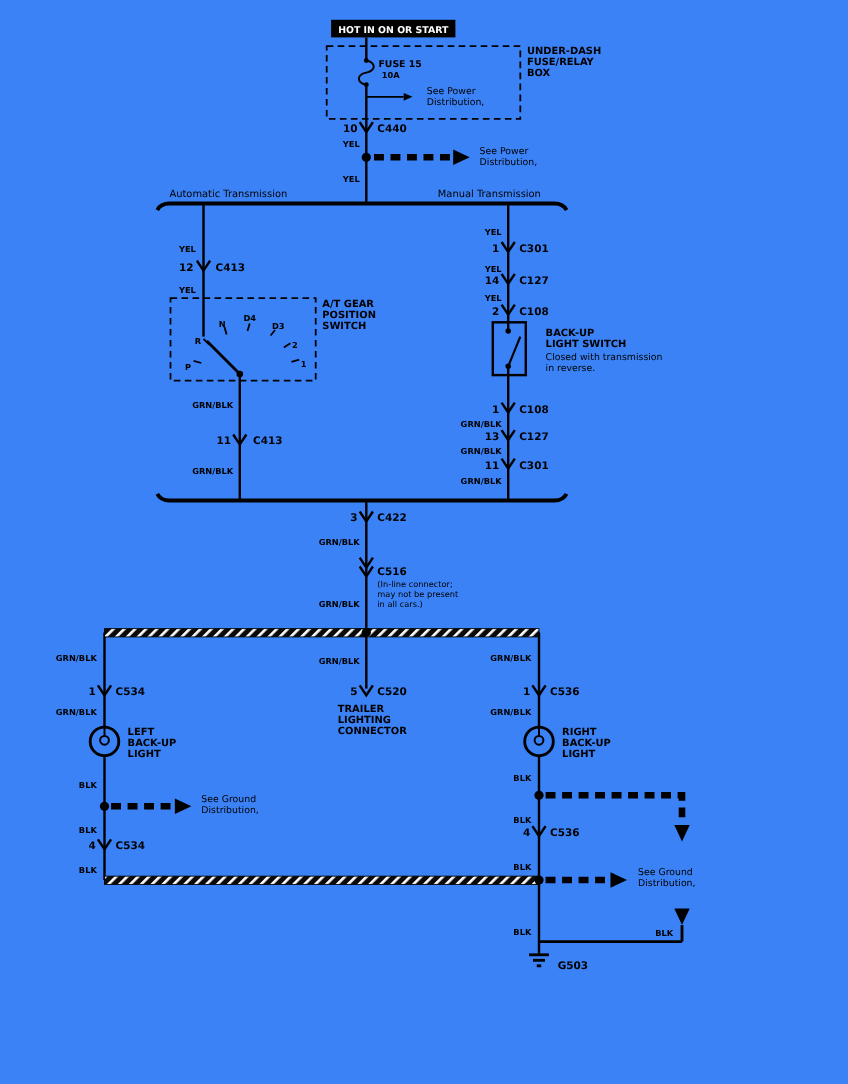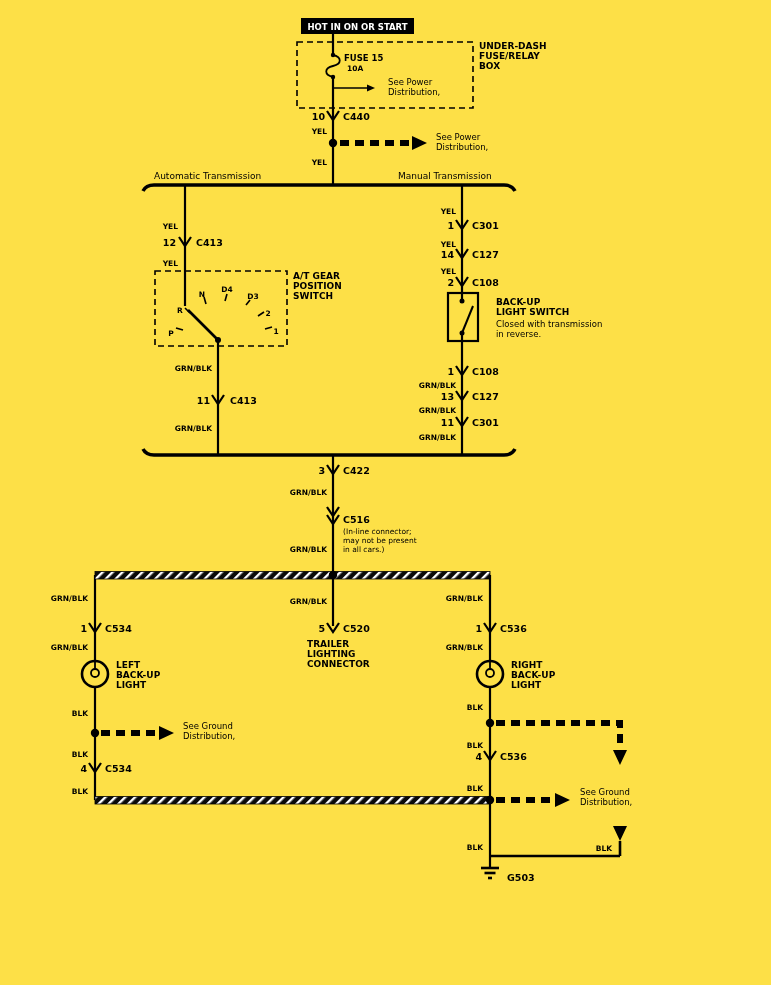--- a/index.html
+++ b/index.html
@@ -1,16 +1,16 @@
 <!DOCTYPE html>
 <html><head>
 <meta charset="utf-8">
 <style>
   html,body{margin:0;padding:0;background:#ffffff;}
-  .page{width:771px;height:985px;background:#fde047;position:relative;margin:0;}
+  .page{width:771px;height:985px;background:#3b82f6;position:relative;margin:0;}
   svg{display:block;}
   text{font-family:"DejaVu Sans","Liberation Sans",sans-serif;fill:#000;}
   .b7{font-size:7.5px;font-weight:bold;}
   .b8{font-size:8.5px;font-weight:bold;}
   .b9{font-size:9px;font-weight:bold;}
   .b95{font-size:9.5px;font-weight:bold;}
   .n8{font-size:8.5px;}
   .n9{font-size:9px;}
   .n75{font-size:7.5px;}
   .end{text-anchor:end;}

